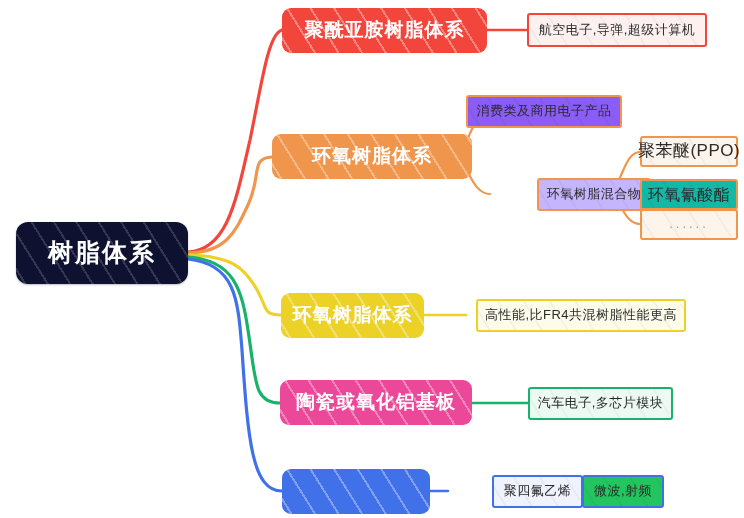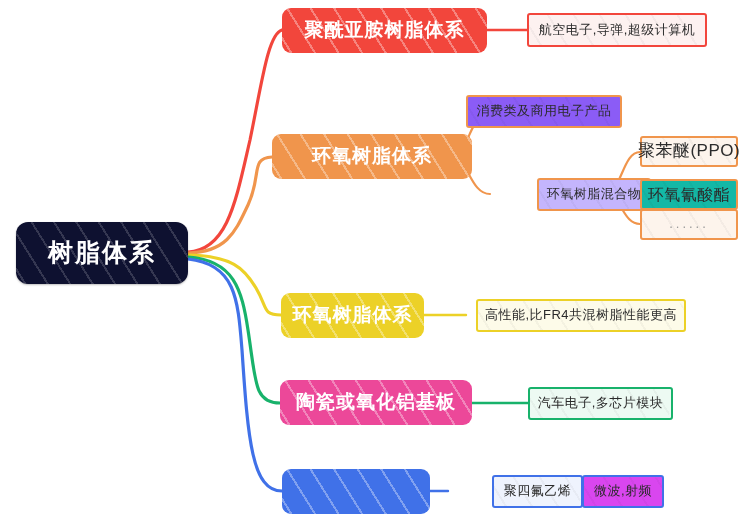--- a/index.html
+++ b/index.html
@@ -170,18 +170,18 @@
     <span class="label">汽车电子,多芯片模块</span>
   </div>
 
   <div class="node branch" style="left:282px;top:469px;width:148px;height:45px;background:#4071e8;">
     <span class="hatch"></span>
   </div>
   <div class="node leaf" style="left:448px;top:475px;width:91px;height:33px;border-color:#4071e8;background:#eff3fd;margin-left:44px;">
     <span class="hatch"></span>
     <span class="label">聚四氟乙烯</span>
   </div>
-  <div class="node leaf" style="left:582px;top:475px;width:82px;height:33px;border-color:#4071e8;background:#d946ef;">
+  <div class="node leaf" style="left:582px;top:475px;width:82px;height:33px;border-color:#4071e8;background:#22c55e;">
     <span class="hatch"></span>
     <span class="label">微波,射频</span>
   </div>
 
 </div>
 
 </body></html>

